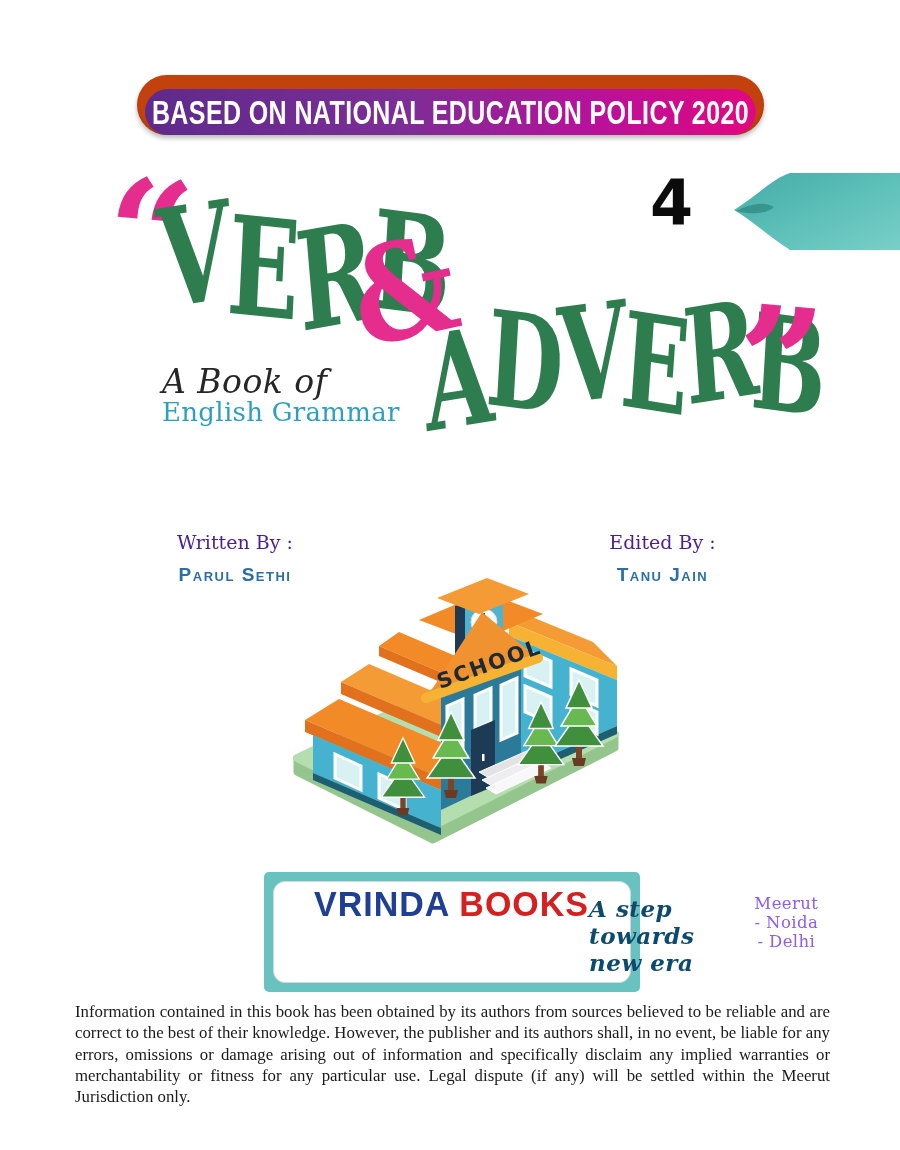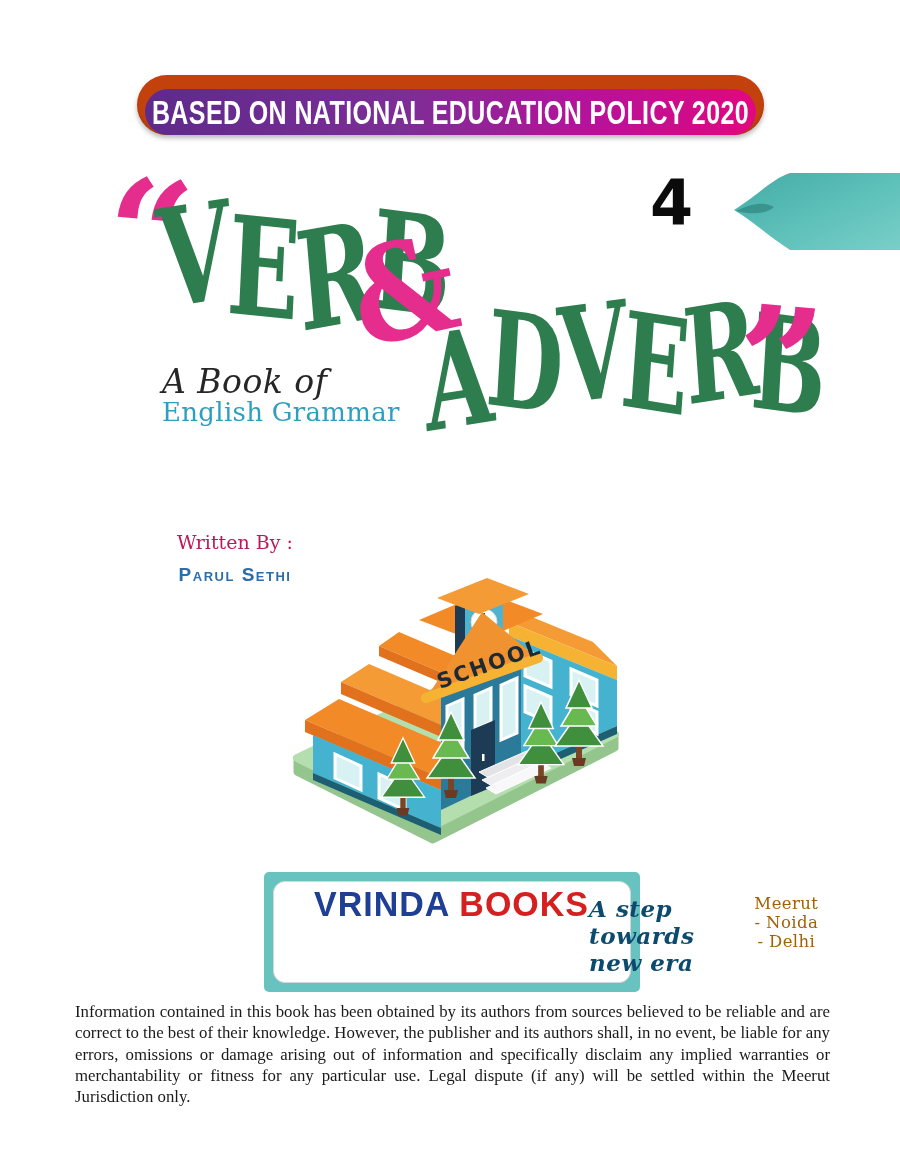--- a/index.html
+++ b/index.html
@@ -45,38 +45,38 @@
 
   
   .subtitle{position:absolute;left:162px;top:364px;font-family:"DejaVu Serif",serif;line-height:1.07;}
   .sub1{font-size:33px;color:#262626;letter-spacing:.5px;font-style:italic;}
   .sub2{font-size:26px;color:#2e9fbf;letter-spacing:.3px;}
 
   
   .credit{position:absolute;text-align:center;}
   .credit.written{left:140px;top:531px;width:190px;}
   .credit.edited{left:575px;top:531px;width:175px;}
-  .credit-label{font:19px "DejaVu Serif",serif;color:#be185d;}
+  .credit-label{font:19px "DejaVu Serif",serif;color:#4c1d95;}
   .credit-name{margin-top:11px;font:bold 19px "Liberation Sans",sans-serif;font-variant:small-caps;
                color:#2b6ea8;letter-spacing:1.5px;}
 
   
   .school{position:absolute;left:283px;top:558px;width:340px;height:290px;}
 
   
   .pub-box{position:absolute;left:264px;top:872px;width:376px;height:120px;background:#68c3c0;border-radius:5px;}
   .pub-inner{position:absolute;inset:9px;background:#ffffff;border:1px solid #d2d8d8;border-radius:12px;
              display:flex;align-items:center;padding-left:26px;gap:14px;box-sizing:border-box;}
   .pub-text{display:flex;flex-direction:row;line-height:1;}
   .pub-name{white-space:nowrap;font-family:"Liberation Sans",sans-serif;font-weight:900;font-size:34px;
             letter-spacing:1px;transform:scaleY(1.05);transform-origin:left center;}
   .pn1{color:#1e3f94;}
   .pn2{color:#d6201f;margin-left:9px;}
   .pub-tagline{margin-top:7px;font:italic bold 23px "DejaVu Serif",serif;color:#0c4a6e;letter-spacing:.5px;}
-  .pub-cities{margin-top:6px;font:16.5px "DejaVu Serif",serif;color:#a16207;letter-spacing:.4px;
+  .pub-cities{margin-top:6px;font:16.5px "DejaVu Serif",serif;color:#8b5cf6;letter-spacing:.4px;
               text-align:center;padding-left:60px;}
 
   
   .disclaimer{position:absolute;left:75px;top:1001px;width:755px;margin:0;text-align:justify;
               font:16.8px "Liberation Serif",serif;color:#1a1a1a;line-height:1.27;}
 </style>
 </head>
 <body>
 
 <div class="page">
@@ -112,20 +112,24 @@
   </div>
 
   <div class="subtitle">
     <div class="sub1">A Book of</div>
     <div class="sub2">English Grammar</div>
   </div>
 
   <div class="credit written">
     <div class="credit-label">Written By :</div>
     <div class="credit-name">Parul Sethi</div>
+  </div>
+  <div class="credit edited">
+    <div class="credit-label">Edited By :</div>
+    <div class="credit-name">Tanu Jain</div>
   </div>
 
   <div class="school">
     <svg width="340" height="290" viewBox="0 0 340 290">
       <defs>
         <g id="pine">
           <rect x="-3" y="-16" width="6" height="18" fill="#7a4527"></rect>
           <polygon points="-7,0 7,0 5,8 -5,8" fill="#6b3a23"></polygon>
           <polygon points="-24,-12 24,-12 0,-46" fill="#3f8f3c" stroke="#ffffff" stroke-width="1.5"></polygon>
           <polygon points="-18,-32 18,-32 0,-62" fill="#68b950" stroke="#ffffff" stroke-width="1.5"></polygon>

